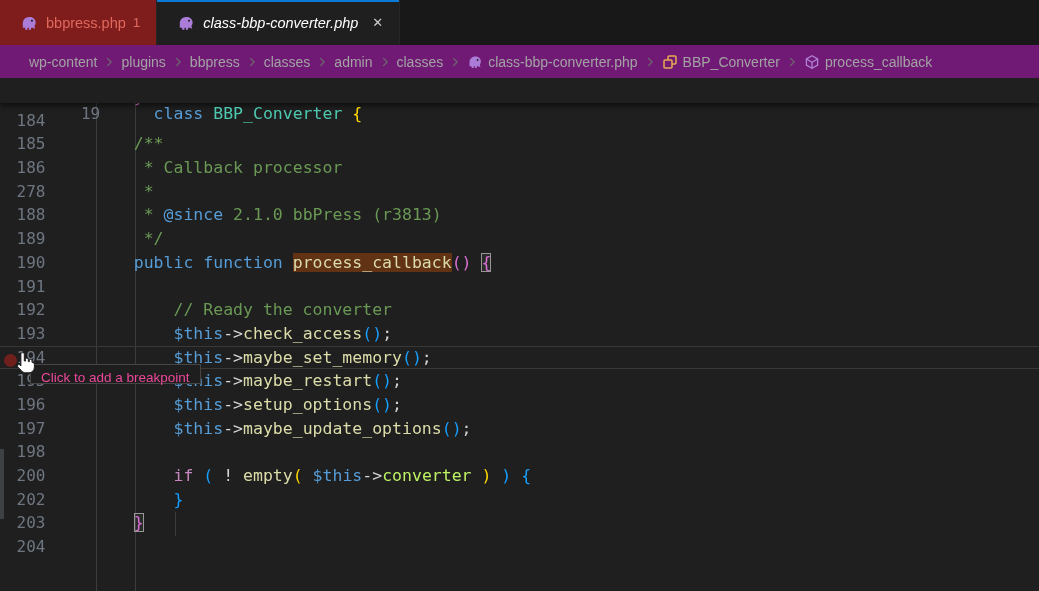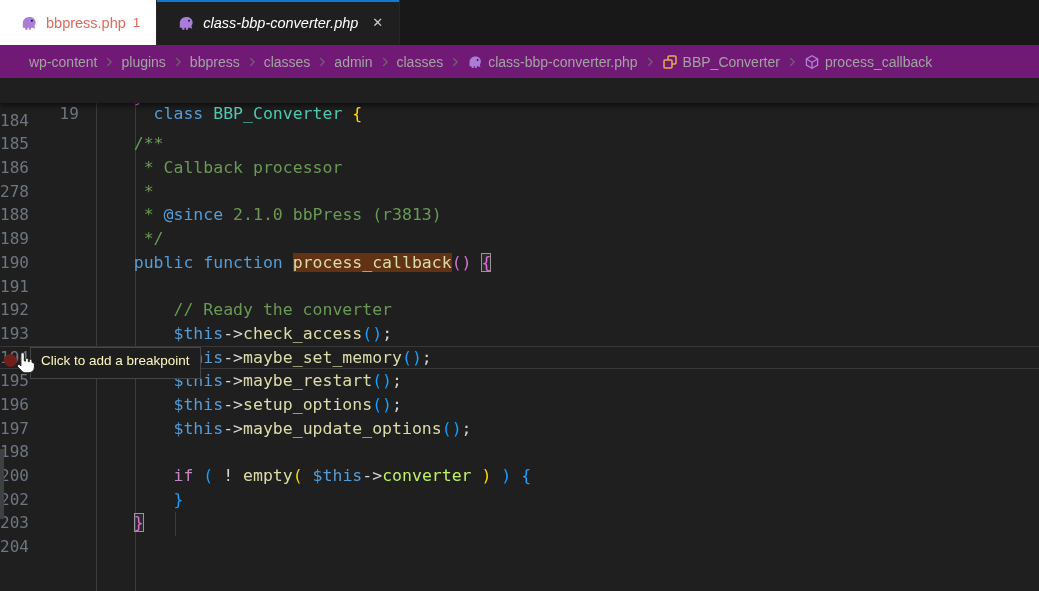--- a/index.html
+++ b/index.html
@@ -6,50 +6,50 @@
   body{
     width:1039px;height:591px;overflow:hidden;position:relative;
     background:#1f1f1f;font-family:"Liberation Sans",sans-serif;
     -webkit-font-smoothing:antialiased;
   }
   
   .tabbar{position:absolute;top:0;left:0;right:0;height:45px;background:#181818;display:flex;align-items:stretch;}
   .tab{position:relative;display:flex;align-items:center;padding:0 16px 0 20px;
        font-size:14.5px;box-sizing:border-box;border-right:1px solid #252526;cursor:pointer;}
   .tab .ficon{width:18px;height:18px;margin-right:8px;flex:none;}
-  .tab.inactive{background:#ffffff;}
+  .tab.inactive{background:#7f1d1d;}
   .tab.inactive .tlabel{color:var(--error);}
   .tab.inactive .badge{color:var(--error);margin-left:7px;font-size:13.5px;}
   .tab.active{background:#1f1f1f;}
   .tab.active::before{content:'';position:absolute;top:0;left:0;right:0;height:2px;background:var(--accent);}
   .tab.active .tlabel{color:#ffffff;font-style:italic;}
   .tab .close{margin-left:14px;color:#cccccc;font-size:13px;cursor:pointer;font-style:normal;}
   
   .breadcrumbs{position:absolute;top:45px;left:0;right:0;height:33px;background:#701a75;
        display:flex;align-items:center;padding-left:29px;font-size:14px;color:#a3a3a3;}
   .crumb{display:flex;align-items:center;cursor:pointer;white-space:nowrap;}
   .crumb .sicon{width:16px;height:16px;margin-right:5px;flex:none;}
   .chev{width:14px;height:14px;margin:0 5px;flex:none;}
   
   .editor{position:absolute;top:78px;left:0;right:0;bottom:0;overflow:hidden;background:#1f1f1f;}
   .lines{position:absolute;top:7px;left:0;right:0;height:522px;}
   .row{position:relative;height:23.7px;line-height:23.7px;white-space:pre;
        font-family:"DejaVu Sans Mono",monospace;font-size:16.5px;color:#d4d4d4;}
-  .row .ln{display:inline-block;width:62px;text-align:left;color:#6e7681;font-size:16px;cursor:pointer;}
+  .row .ln{display:inline-block;width:62px;text-align:center;color:#6e7681;font-size:16px;cursor:pointer;}
   .row .code{display:inline-block;padding-left:32px;tab-size:4;-moz-tab-size:4;cursor:text;}
   .row.current{box-sizing:border-box;border-top:1px solid #383838;border-bottom:1px solid #383838;line-height:21.7px;}
   .hl{background:var(--findmatch);}
   .bx{outline:1px solid #969696;outline-offset:-1px;background:rgba(120,120,120,.12);}
   .guide{position:absolute;width:1px;background:#3c3c3c;top:0;bottom:0;}
   
   .sticky{position:absolute;top:0;left:0;right:0;height:24.7px;background:#1f1f1f;z-index:5;
        box-shadow:0 3px 5px rgba(0,0,0,.5);cursor:pointer;}
   
-  .tooltip{position:absolute;left:30px;top:269px;height:32px;box-sizing:border-box;z-index:6;
-       background:#1e1e1e;border:1px solid #454545;color:#fef9c3;font-size:13.5px;
+  .tooltip{position:absolute;left:30px;top:286px;height:20px;box-sizing:border-box;z-index:6;
+       background:#1e1e1e;border:1px solid #454545;color:#ec4899;font-size:13.5px;
        line-height:26px;padding:0 10px;white-space:nowrap;}
   
   .bp{position:absolute;left:4px;top:276px;width:13px;height:13px;border-radius:50%;
       background:var(--bpcolor);z-index:4;cursor:pointer;}
   .hand{position:absolute;left:14px;top:272px;z-index:7;}
   .leftstrip{position:absolute;left:0;top:371px;width:4px;height:70px;background:#3e4144;z-index:3;}
 </style>
 <style>.tk-pl{color:#d4d4d4}
 .tk-cm{color:#6A9955}
 .tk-kw{color:#569CD6}

